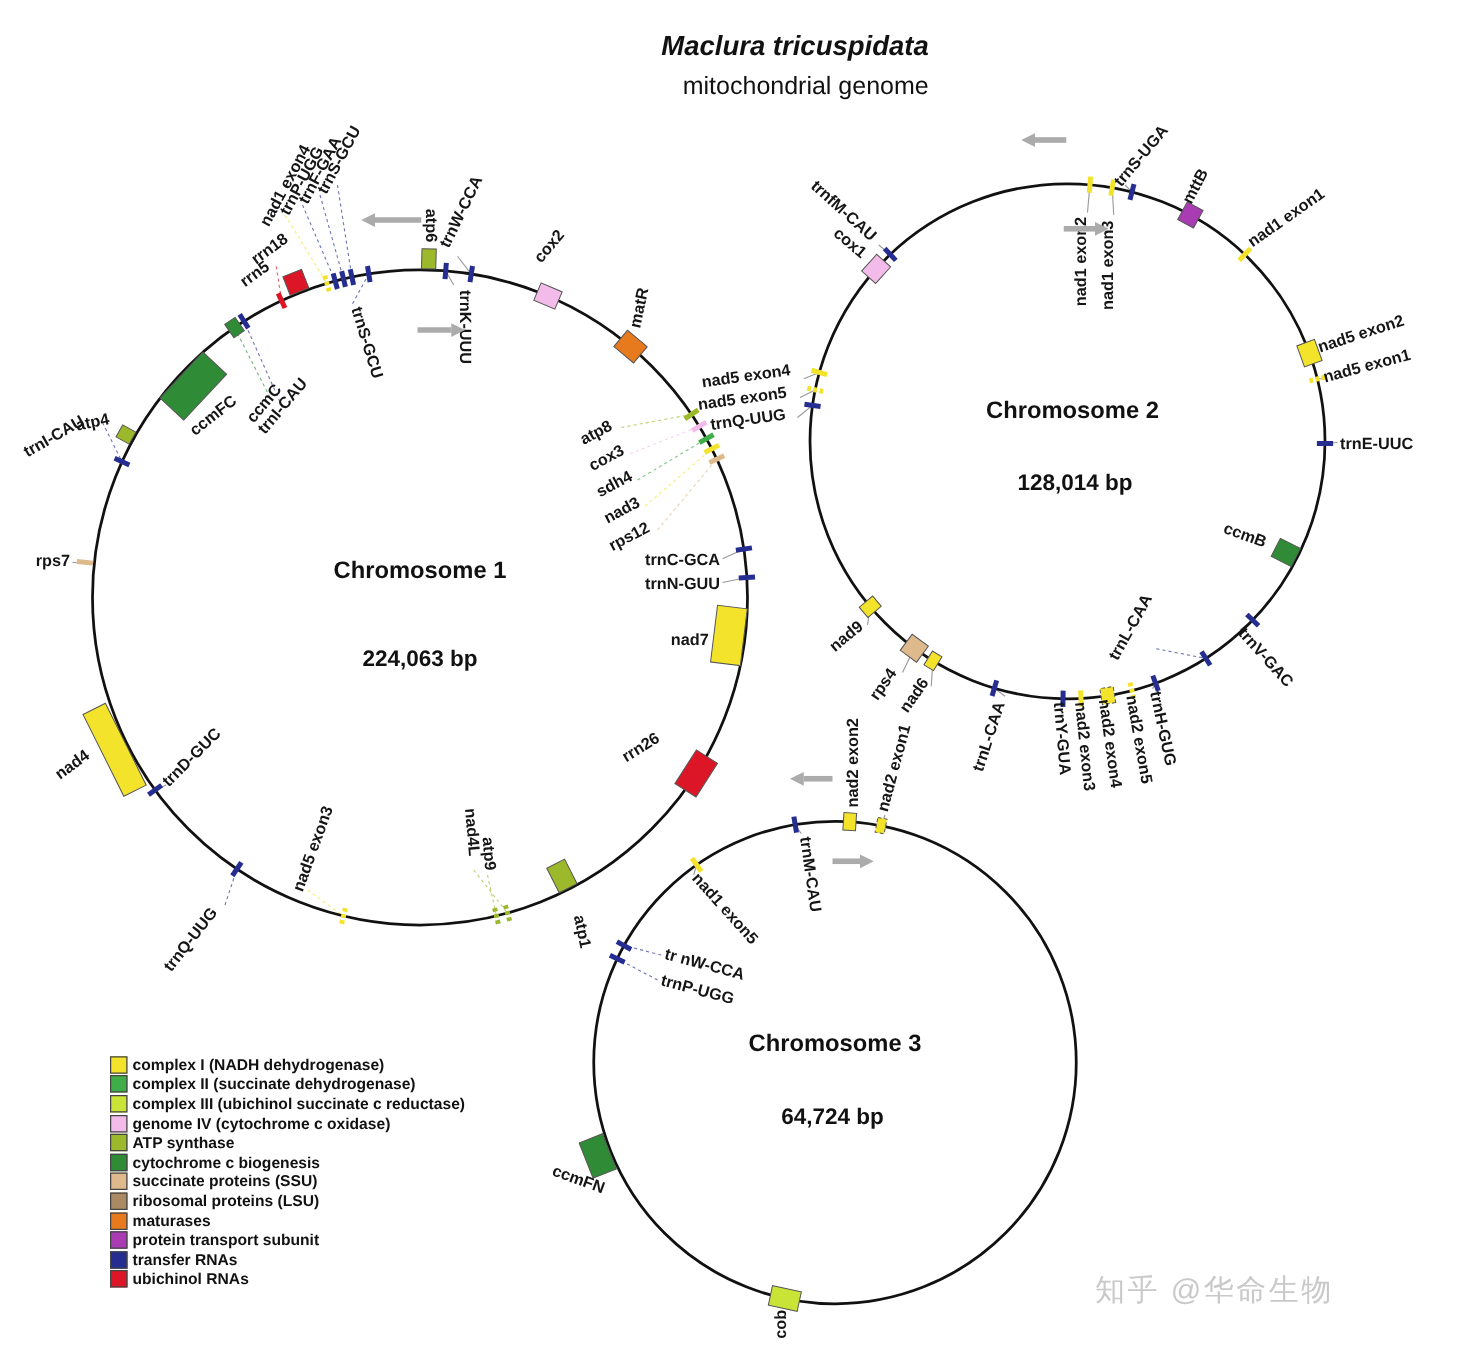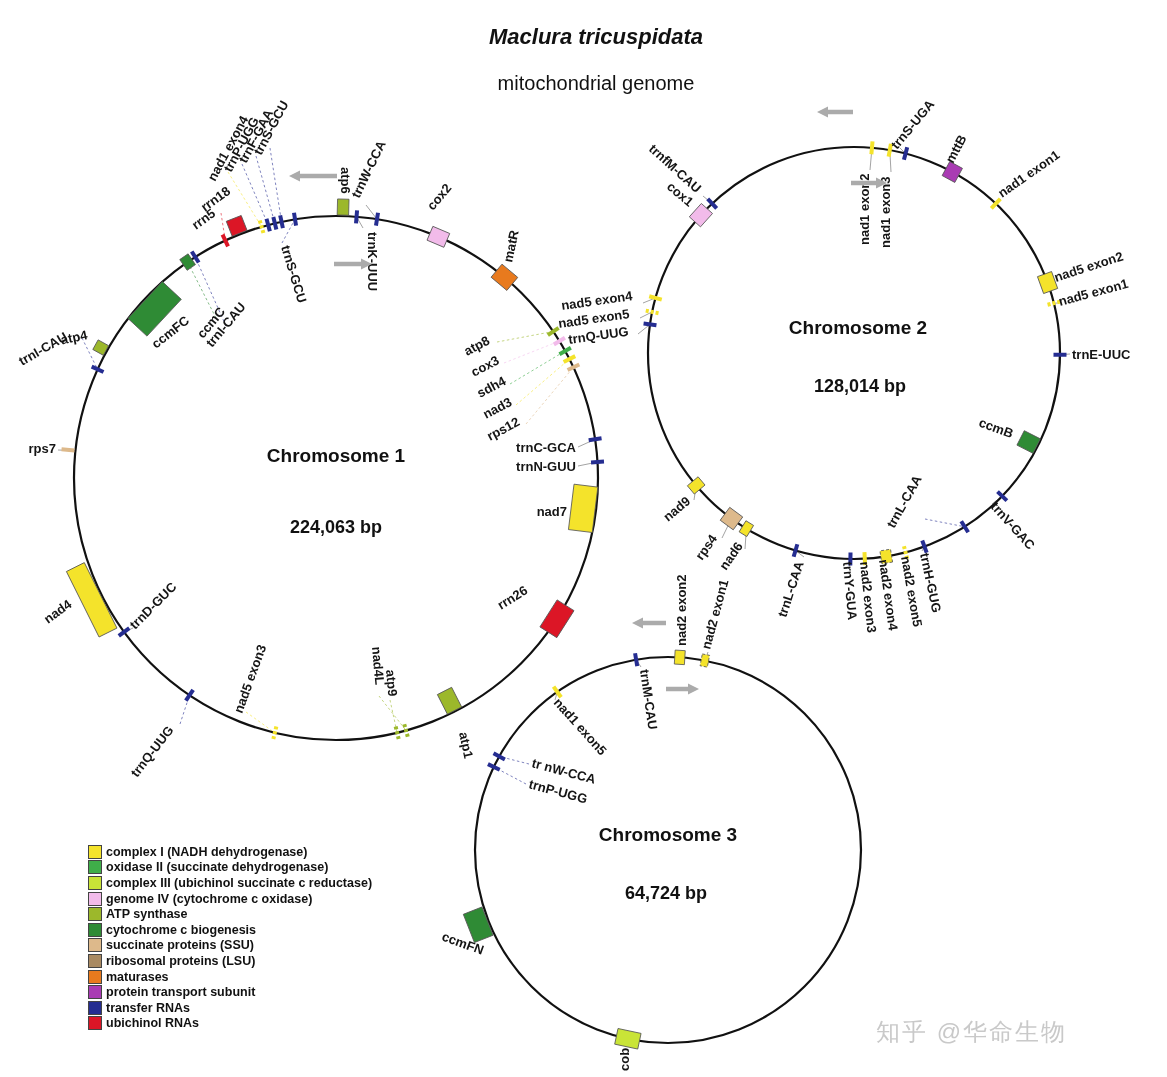--- a/index.html
+++ b/index.html
@@ -1,21 +1,21 @@
 <!DOCTYPE html>
 <html><head>
 <meta charset="utf-8">
 <style>
   html,body{margin:0;padding:0;background:#fff;}
   .stage{position:relative;width:1167px;height:1077px;background:#fff;overflow:hidden;
          font-family:"Liberation Sans",sans-serif;}
-  .title-block{position:absolute;left:596px;top:24px;transform:translateX(-50%);
-               text-align:center;white-space:nowrap;}
+  .title-block{position:absolute;left:636px;top:24px;transform:translateX(-50%);
+               text-align:right;white-space:nowrap;}
   .species{font-size:22px;font-weight:bold;font-style:italic;color:#111;}
-  .subtitle{font-size:20px;color:#111;margin-top:22px;}
+  .subtitle{font-size:20px;color:#111;margin-top:8px;}
   svg{position:absolute;left:0;top:0;}
   .legend{position:absolute;left:88px;top:844px;}
   .legend-row{display:flex;align-items:center;height:15.6px;}
   .legend-swatch{width:12px;height:12px;border:1px solid #444;margin-right:4px;flex:0 0 auto;}
   .legend-label{font-size:12.5px;font-weight:bold;color:#111;white-space:nowrap;}
   .watermark{position:absolute;left:876px;top:1016px;font-size:24px;color:#C9C9C9;
              letter-spacing:2px;white-space:nowrap;}
 </style>
 </head>
 <body>
@@ -238,21 +238,21 @@
     <div class="subtitle">mitochondrial genome</div>
   </div>
 
   <div class="legend" id="legend">
       <div class="legend-row">
         <span class="legend-swatch" style="background: rgb(244, 227, 43);"></span>
         <span class="legend-label">complex I (NADH dehydrogenase)</span>
       </div>
       <div class="legend-row">
         <span class="legend-swatch" style="background: rgb(63, 174, 73);"></span>
-        <span class="legend-label">oxidase II (succinate dehydrogenase)</span>
+        <span class="legend-label">complex II (succinate dehydrogenase)</span>
       </div>
       <div class="legend-row">
         <span class="legend-swatch" style="background: rgb(201, 228, 55);"></span>
         <span class="legend-label">complex III (ubichinol succinate c reductase)</span>
       </div>
       <div class="legend-row">
         <span class="legend-swatch" style="background: rgb(242, 187, 234);"></span>
         <span class="legend-label">genome IV (cytochrome c oxidase)</span>
       </div>
       <div class="legend-row">

